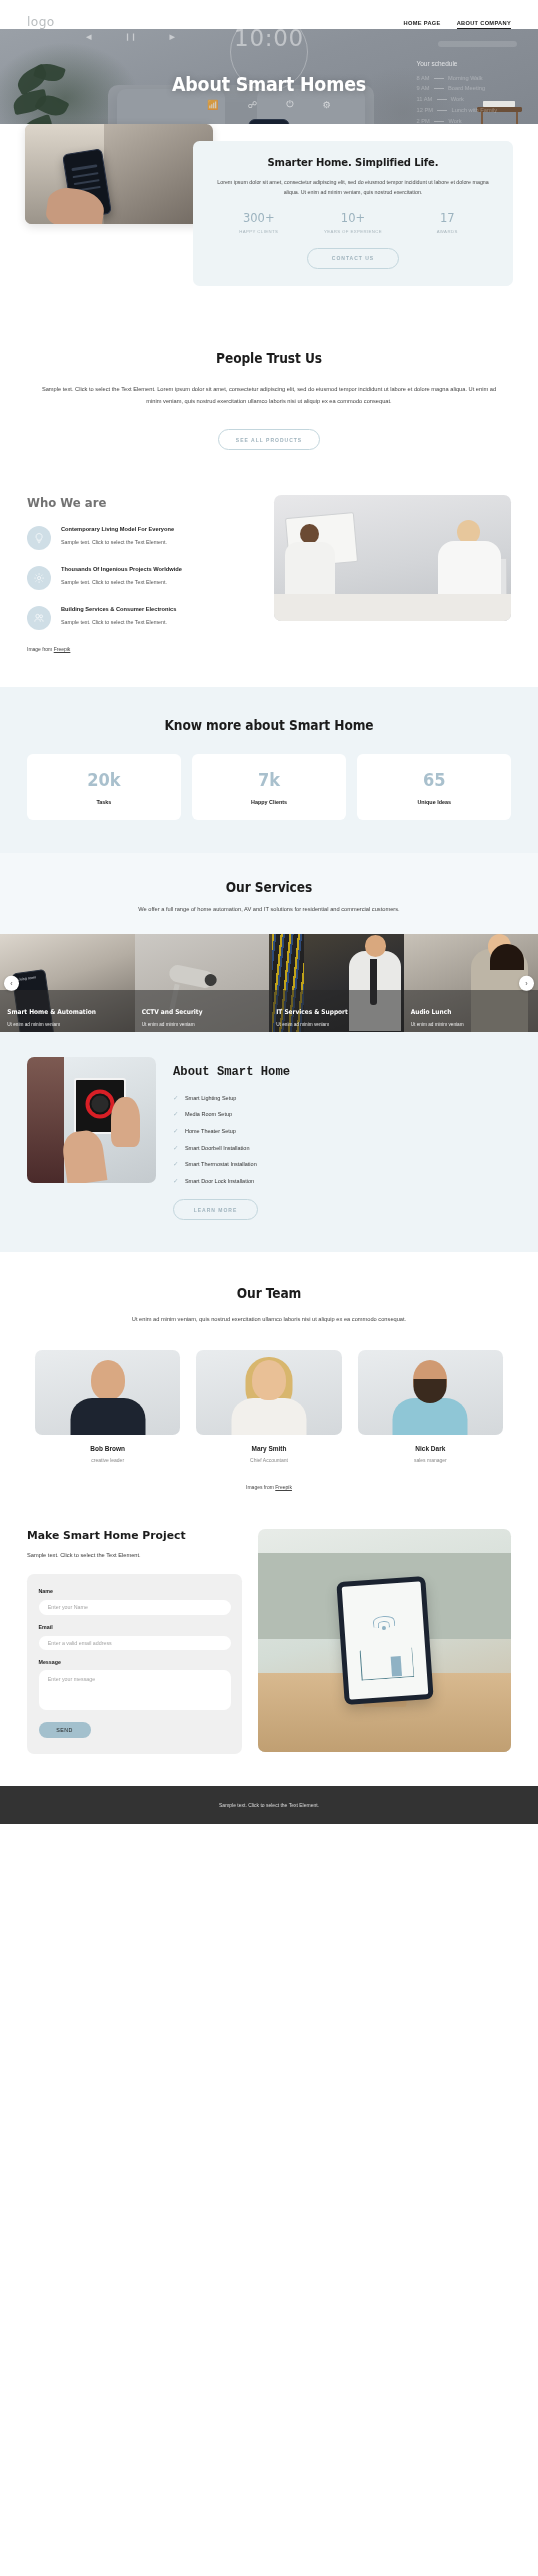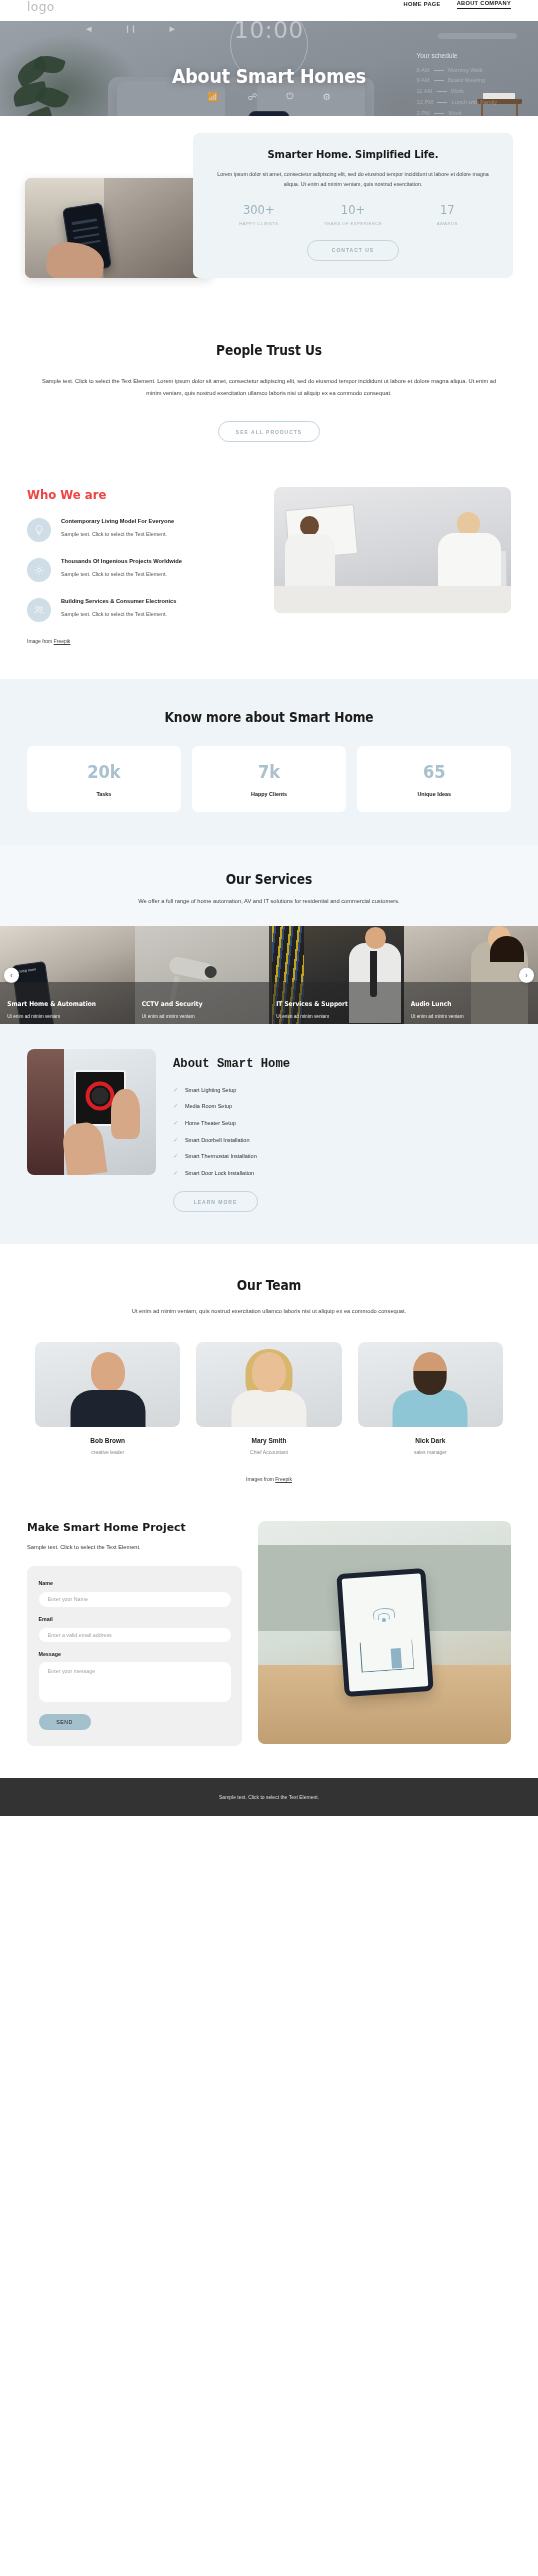--- a/index.html
+++ b/index.html
@@ -1,20 +1,20 @@
 <!DOCTYPE html>
 <html style="font-size:11.5px"><head>
 <meta charset="utf-8">
 <style>
   *{box-sizing:border-box;margin:0;padding:0;}
   body{width:538px;background:#fff;font-family:"Liberation Sans",sans-serif;color:#333;-webkit-font-smoothing:antialiased;}
   .page{width:538px;position:relative;overflow:hidden;}
 
   
-  .header{height:21px;background:#fff;display:flex;align-items:flex-start;justify-content:space-between;padding:0 27px;position:relative;z-index:20;}
+  .header{height:29px;background:#fff;display:flex;align-items:flex-end;justify-content:space-between;padding:0 27px;position:relative;z-index:20;}
   .logo{font-size:12.2px;color:#b9bdbf;letter-spacing:0.4px;font-family:"DejaVu Sans",sans-serif;}
   .nav{display:flex;align-items:center;gap:16px;}
   .nav-item{font-size:5.7px;font-weight:bold;letter-spacing:0.3px;color:#1c1c1c;text-transform:uppercase;padding-bottom:2.2px;cursor:pointer;}
   .nav-item.active{border-bottom:1.4px solid #1c1c1c;}
 
   
   .hero{height:116px;position:relative;overflow:hidden;background:#8e949c;}
   .hero-bg{position:absolute;inset:0;
     background:
       radial-gradient(ellipse 86px 65px at 75% 72%, rgba(120,125,130,.55), transparent 70%),
@@ -39,21 +39,21 @@
   .hero-sched .st{font-size:6.5px;margin-bottom:2.2px;color:rgba(255,255,255,.75);}
   .hero-sched .row{display:flex;gap:4.3px;align-items:center;opacity:.55;}
   .hero-sched .row i{display:inline-block;width:10px;height:0.7px;background:rgba(255,255,255,.6);}
   .hero-searchbar{position:absolute;right:21.5px;top:11.5px;width:79px;height:6.5px;background:rgba(255,255,255,.14);border-radius:3.6px;}
   .hero-phone{position:absolute;left:50%;transform:translateX(-50%);top:90px;width:41px;height:79px;background:#182131;border-radius:6.5px;border:1.4px solid #2b3648;}
   .hero-phone .pt{color:#cfd8e6;font-size:5px;text-align:center;margin-top:5px;}
   .hero-title{position:absolute;left:0;right:0;top:44px;text-align:center;color:#fff;font-size:19.4px;font-weight:bold;font-family:"DejaVu Sans Condensed","DejaVu Sans",sans-serif;letter-spacing:-0.2px;text-shadow:0 1.4px 7.2px rgba(0,0,0,.25);z-index:5;}
 
   
   .intro{position:relative;padding:0 0 37px;background:#fff;}
-  .intro-inner{width:488px;margin:-21.5px auto 0;display:flex;align-items:flex-end;}
+  .intro-inner{width:488px;margin:-21.5px auto 0;display:flex;align-items:flex-start;}
   .intro-photo{width:188px;height:100px;border-radius:6.5px;overflow:hidden;position:relative;flex:none;
     background:linear-gradient(150deg,#cfc7bc 0%,#a8a096 40%,#6f675f 100%);box-shadow:0 2.2px 10px rgba(0,0,0,.12);}
   .intro-photo .blur1{position:absolute;left:0;top:0;width:79px;height:100px;background:linear-gradient(180deg,#ddd6cb,#9b948a);filter:blur(0.7px);}
   .intro-photo .dev{position:absolute;left:42px;top:27px;width:40px;height:66px;background:#10151d;border-radius:5.7px;border:1.4px solid #273043;transform:rotate(-9deg);box-shadow:0 4.3px 10px rgba(0,0,0,.35);}
   .intro-photo .dev .l{position:absolute;left:5.7px;right:5.7px;height:2.2px;background:#333d4d;border-radius:1.4px;}
   .intro-photo .hand{position:absolute;left:21.5px;bottom:-4.3px;width:57px;height:39px;background:#c79a7e;border-radius:40% 50% 20% 30%;transform:rotate(8deg);}
   .intro-card{margin-left:-20px;margin-top:17px;flex:1;background:#eef4f6;border-radius:6.5px;padding:16px 18.7px 17px;position:relative;z-index:3;}
   .intro-card h2{font-size:10px;color:#1c1c1c;text-align:center;font-family:"DejaVu Sans",sans-serif;font-weight:bold;margin-bottom:9.3px;letter-spacing:-0.1px;}
   .intro-card p{font-size:5.3px;line-height:2;color:#4a4a4a;text-align:center;margin-bottom:13px;}
   .stats{display:flex;justify-content:space-around;margin-bottom:11.5px;}
@@ -67,21 +67,21 @@
   .sec-title{font-size:13.6px;font-weight:bold;text-align:center;color:#1c1c1c;font-family:"DejaVu Sans Condensed","DejaVu Sans",sans-serif;letter-spacing:-0.1px;}
   .sec-sub{font-size:5.7px;color:#444;text-align:center;line-height:2.2;}
 
   .trust{padding:27px 0 0;}
   .trust .sec-sub{width:459px;margin:17px auto 0;}
   .trust .btn-outline{margin-top:21.5px;width:102px;}
 
   
   .who{display:flex;gap:16px;padding:45px 27px 20px;align-items:flex-start;}
   .who-left{width:231px;}
-  .who-left h2{font-size:13px;font-weight:bold;color:#ef4444;margin-bottom:16px;font-family:"DejaVu Sans Condensed","DejaVu Sans",sans-serif;}
+  .who-left h2{font-size:13px;font-weight:bold;color:#737373;margin-bottom:16px;font-family:"DejaVu Sans Condensed","DejaVu Sans",sans-serif;}
   .feat{display:flex;gap:10px;margin-bottom:16px;}
   .feat-ic{width:24px;height:24px;border-radius:50%;background:#cfdee6;flex:none;display:flex;align-items:center;justify-content:center;}
   .feat-ic svg{width:12.2px;height:12.2px;stroke:#fff;fill:none;stroke-width:1.3;}
   .feat h3{font-size:5.7px;font-weight:bold;color:#1c1c1c;margin-bottom:6.5px;}
   .feat p{font-size:5.3px;color:#555;}
   .credit{font-size:5px;color:#444;margin-top:13px;}
   .credit a{color:#444;text-decoration:underline;}
   .who-right{flex:1;height:126px;border-radius:7.2px;overflow:hidden;position:relative;
     background:linear-gradient(170deg,#e8e8ea 0%,#d3d5d8 55%,#bfc2c6 100%);}
   .wr-board{position:absolute;left:13px;top:20px;width:69px;height:50px;background:#f6f6f4;border:1.4px solid #cfd1d3;border-radius:2.2px;transform:rotate(-5deg);}

